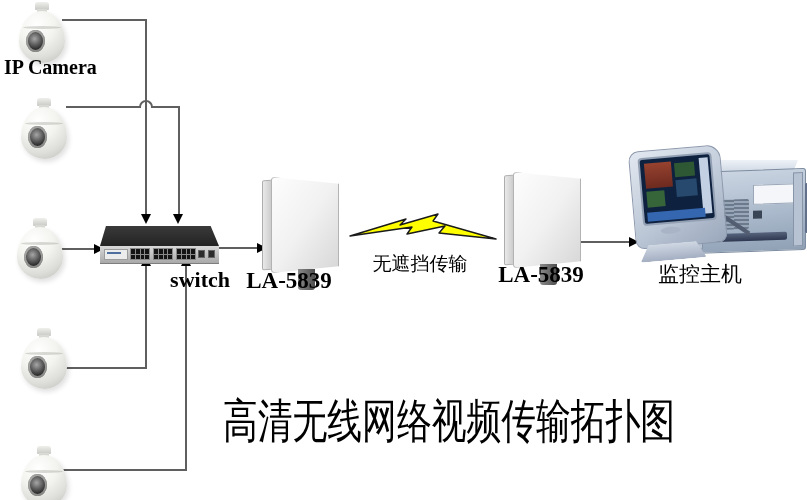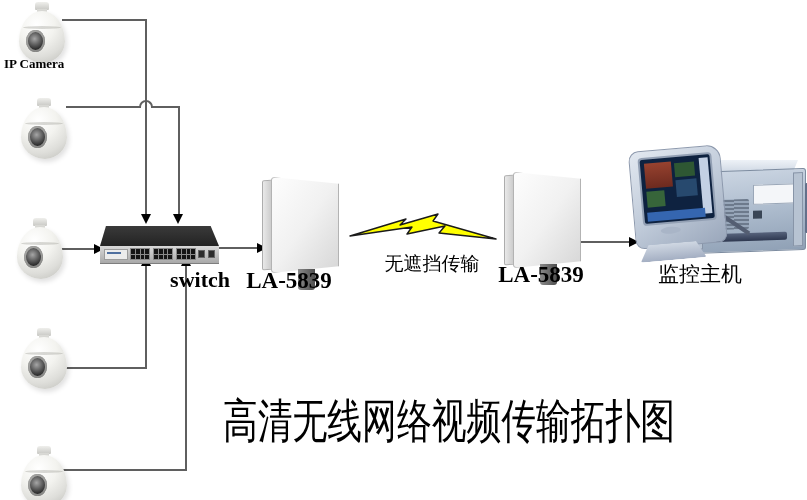--- a/index.html
+++ b/index.html
@@ -80,25 +80,25 @@
               border-radius:4px;overflow:hidden;}
   .thumb{position:absolute;display:block;}
   .crt-chin{position:absolute;left:26px;top:78px;width:20px;height:7px;border-radius:50%;background:#a9b5c7;}
   .crt-base{position:absolute;left:8px;top:97px;width:66px;height:17px;transform:rotate(-5deg);border-radius:3px;
             background:linear-gradient(#d0d8e3,#a3aec2);
             -webkit-clip-path:polygon(14% 0,86% 0,100% 100%,0 100%);clip-path:polygon(14% 0,86% 0,100% 100%,0 100%);}
 
   
   .lbl{position:absolute;color:#000;}
   .lbl-en{font-weight:bold;}
-  #lbl-ipcam{left:4px;top:56px;font-size:13px;}
+  #lbl-ipcam{left:4px;top:56px;font-size:20px;}
   #lbl-switch{left:138px;top:267px;width:92px;text-align:right;font-size:22px;}
   #lbl-la1{left:240px;top:268px;width:98px;text-align:center;font-size:23px;}
   #lbl-la2{left:492px;top:262px;width:98px;text-align:center;font-size:23px;}
-  #lbl-link{left:366px;top:251px;width:108px;text-align:center;font-size:19px;margin-left:12px;}
+  #lbl-link{left:366px;top:251px;width:108px;text-align:center;font-size:19px;}
   #lbl-host{left:658px;top:260px;width:116px;font-size:21px;}
   #title{left:223px;top:390px;font-size:47px;white-space:nowrap;transform:scaleX(.74);transform-origin:left top;}
 </style>
 </head>
 <body>
 
 <div id="canvas">
 
   <div class="hline" style="left:62px;top:19px;width:85px;"></div>
   <div class="hline" style="left:66px;top:106px;width:114px;"></div>

